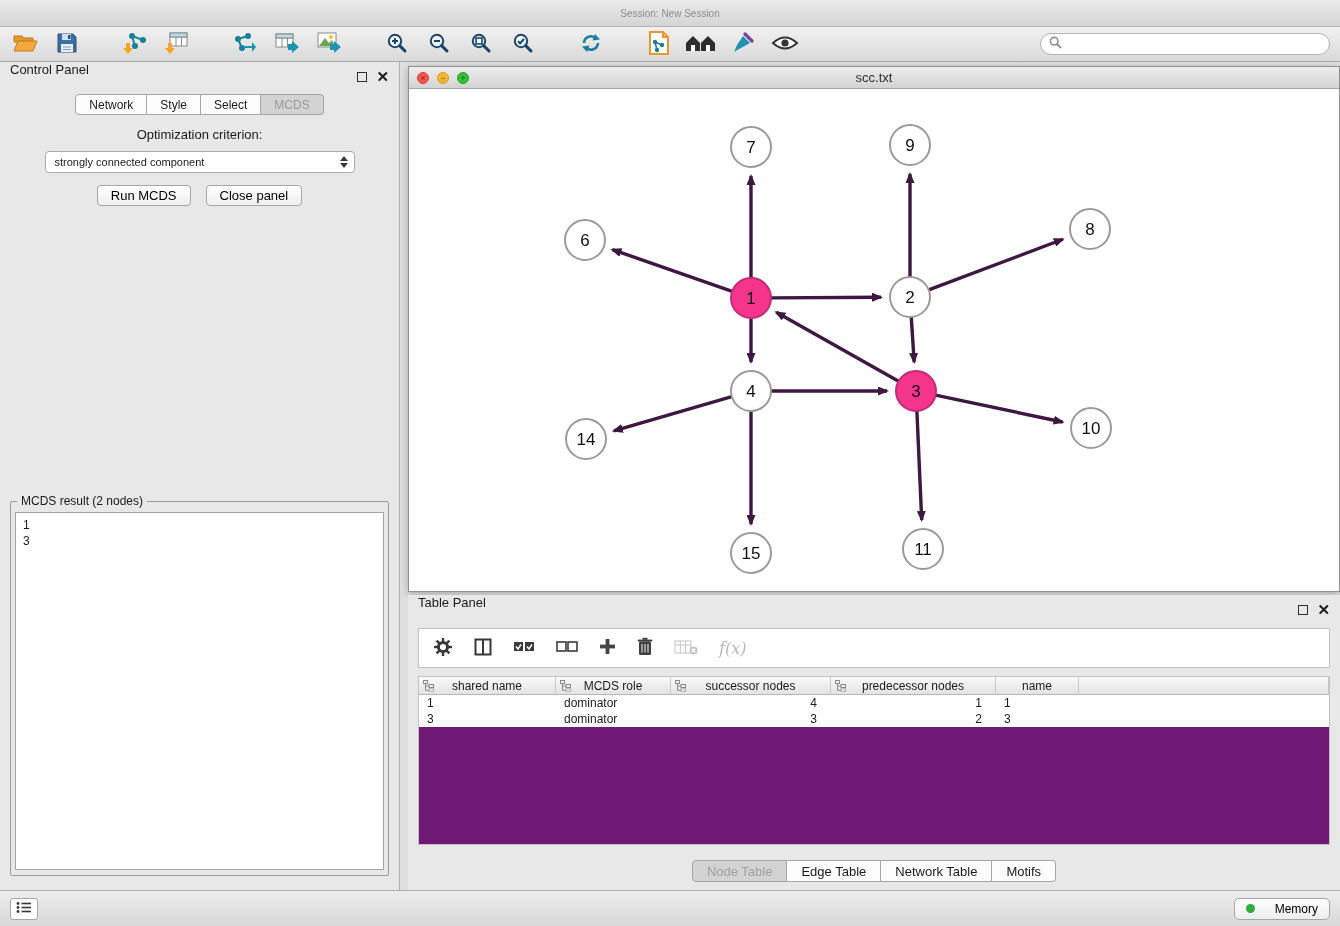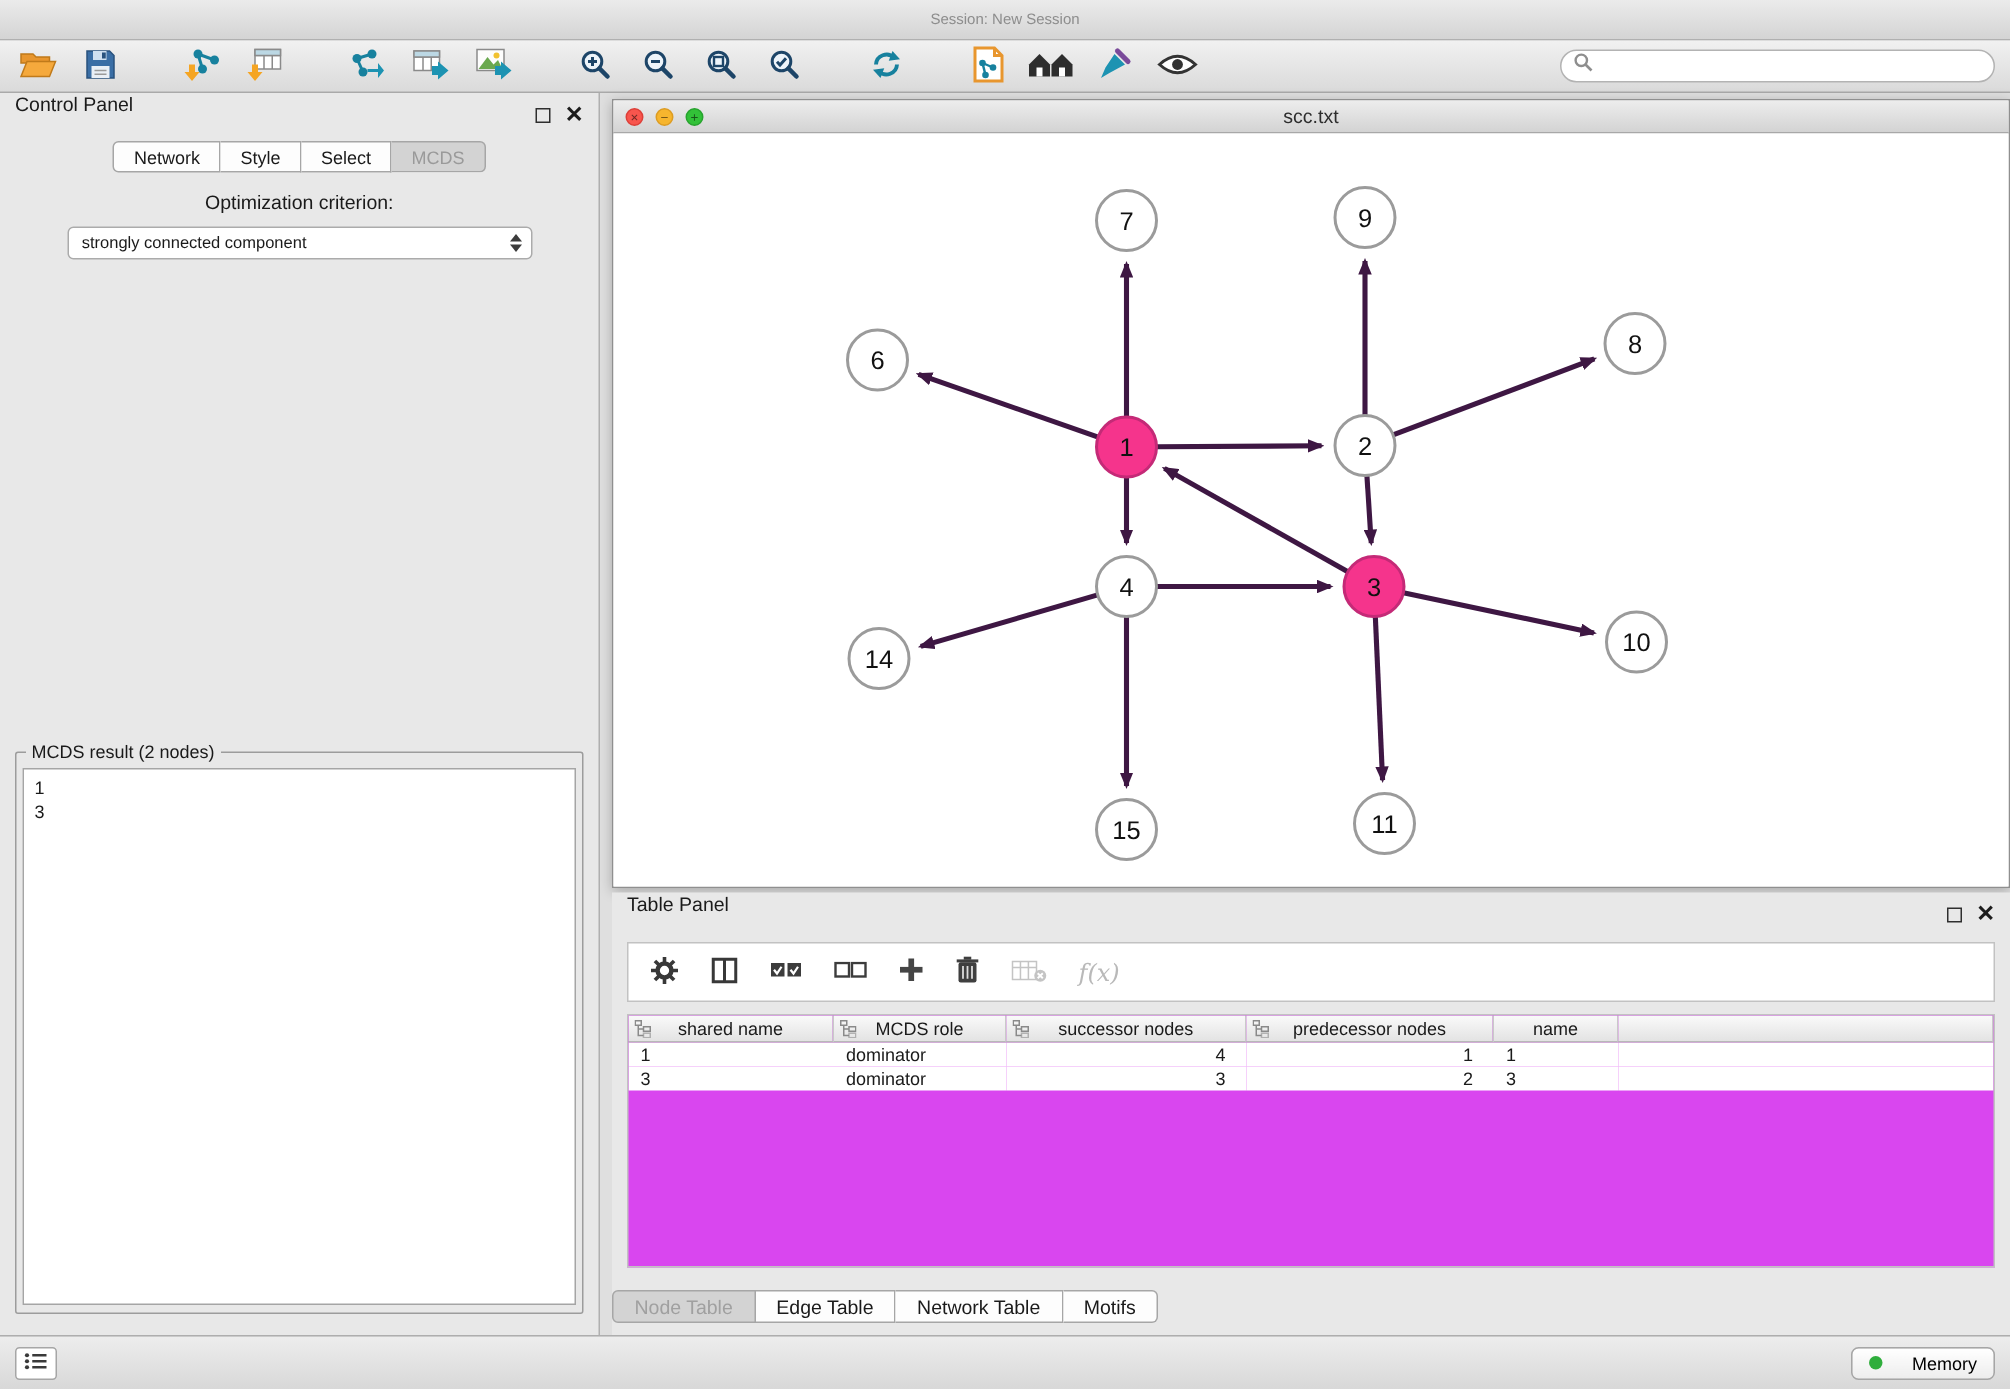--- a/index.html
+++ b/index.html
@@ -70,32 +70,32 @@
   .light.green { background:#32c138; border:1px solid #27a32e;}
   .net-canvas { position:absolute; left:0; top:22px; width:930px; height:502px; background:#fff; }
 
   
   .table-panel { position:absolute; left:408px; top:595px; width:932px; height:295px; background:#e8e8e8; }
   .tp-toolbar { position:absolute; left:10px; top:33px; width:912px; height:40px; background:#fff;
     border:1px solid #c2c2c2; display:flex; align-items:center; gap:21px; padding:0 14px; }
   .tp-tbicon { border:none; background:transparent; display:flex; align-items:center; justify-content:center; cursor:pointer; height:26px; }
   .fx { font-family:"DejaVu Serif", serif; font-style:italic; font-size:16px; color:#b9b9b9; }
 
-  .tp-table { position:absolute; left:10px; top:81px; width:912px; height:169px; background:#d946ef;
+  .tp-table { position:absolute; left:10px; top:81px; width:912px; height:169px; background:#701a75;
     border:1px solid #c2c2c2; overflow:hidden; }
   .tgrid { display:grid; grid-template-columns:137px 115px 160px 165px 83px 1fr; }
   .th { height:18px; background:linear-gradient(#fafafa,#e3e3e3); border-bottom:1px solid #b8b8b8;
     border-right:1px solid #c9c9c9; font-size:12px; display:flex; align-items:center;
     justify-content:center; position:relative; cursor:pointer; }
   .th .sorticon { position:absolute; left:4px; top:3px; }
   .td { height:16px; font-size:12px; display:flex; align-items:center; background:#fff; }
   .td.al { padding-left:8px; }
   .td.ar { justify-content:flex-end; padding-right:14px; }
 
-  .tp-tabs { position:absolute; left:0; right:0; bottom:8px; display:flex; justify-content:flex-start;margin-top:23px; }
+  .tp-tabs { position:absolute; left:0; right:0; bottom:8px; display:flex; justify-content:center;margin-top:23px; }
   .tp-tab { height:22px; padding:0 14px; font-size:13px; background:#fdfdfd; border:1px solid #a6a6a6;
     border-left:none; display:flex; align-items:center; cursor:pointer; }
   .tp-tab:first-child { border-left:1px solid #a6a6a6; border-radius:4px 0 0 4px; }
   .tp-tab:last-child { border-radius:0 4px 4px 0; }
   .tp-tab.active { background:#d3d3d3; color:#a0a0a0; }
 
   
   .statusbar { position:absolute; left:0; bottom:0; width:1340px; height:36px;
     background:linear-gradient(#ededed,#d8d8d8); border-top:1px solid #aeaeae;
     display:flex; align-items:center; padding:0 10px; }
@@ -286,20 +286,24 @@
     <div class="opt-label">Optimization criterion:</div>
 
     <div class="dropdown">
       <span>strongly connected component</span>
       <span class="stepper">
           <span class="tri-up"></span>
           <span class="tri-dn"></span>
         </span>
     </div>
 
+    <div class="btn-row">
+      <button class="mac-btn">Run MCDS</button>
+      <button class="mac-btn">Close panel</button>
+    </div>
 
     <fieldset class="result-fieldset">
       <legend>MCDS result (2 nodes)</legend>
       <div class="result-box">
         <div>1</div>
         <div>3</div>
       </div>
     </fieldset>
   </div>
 

